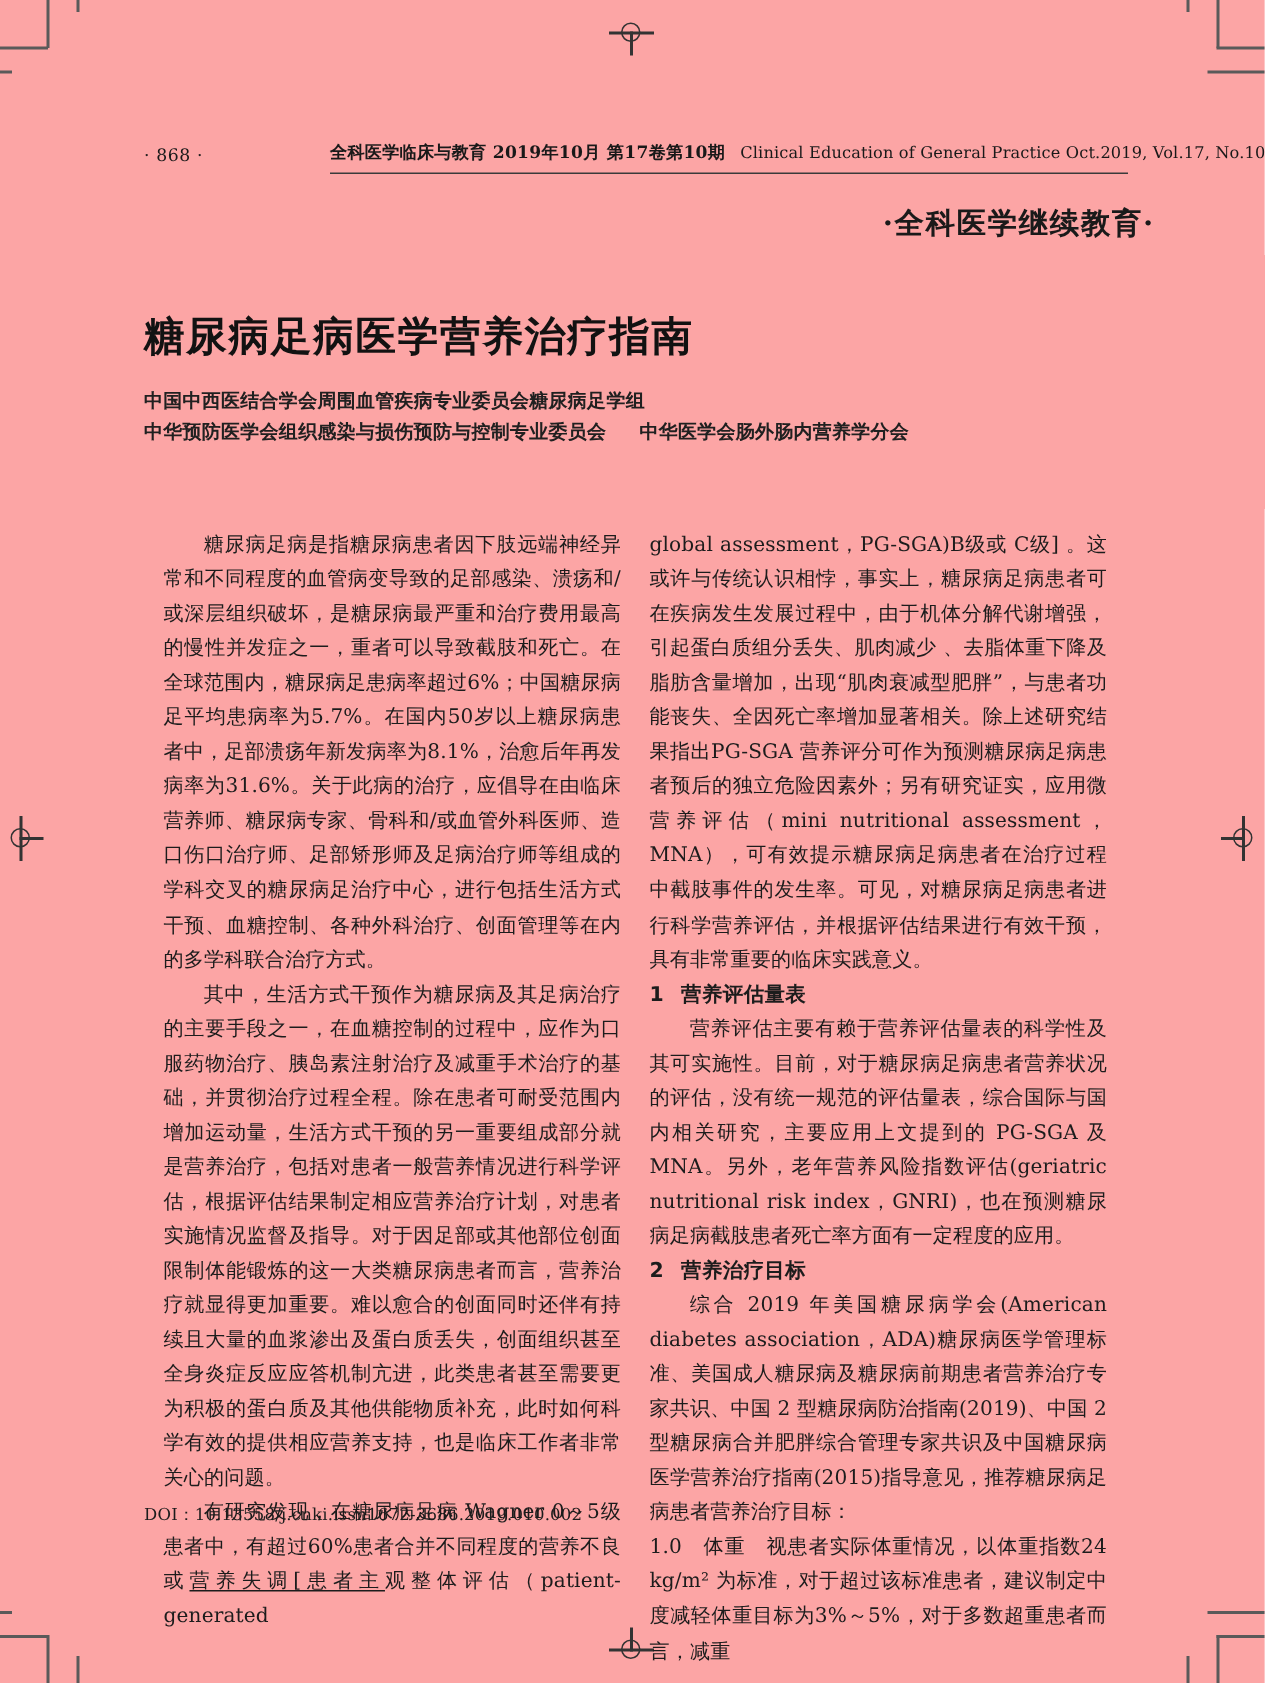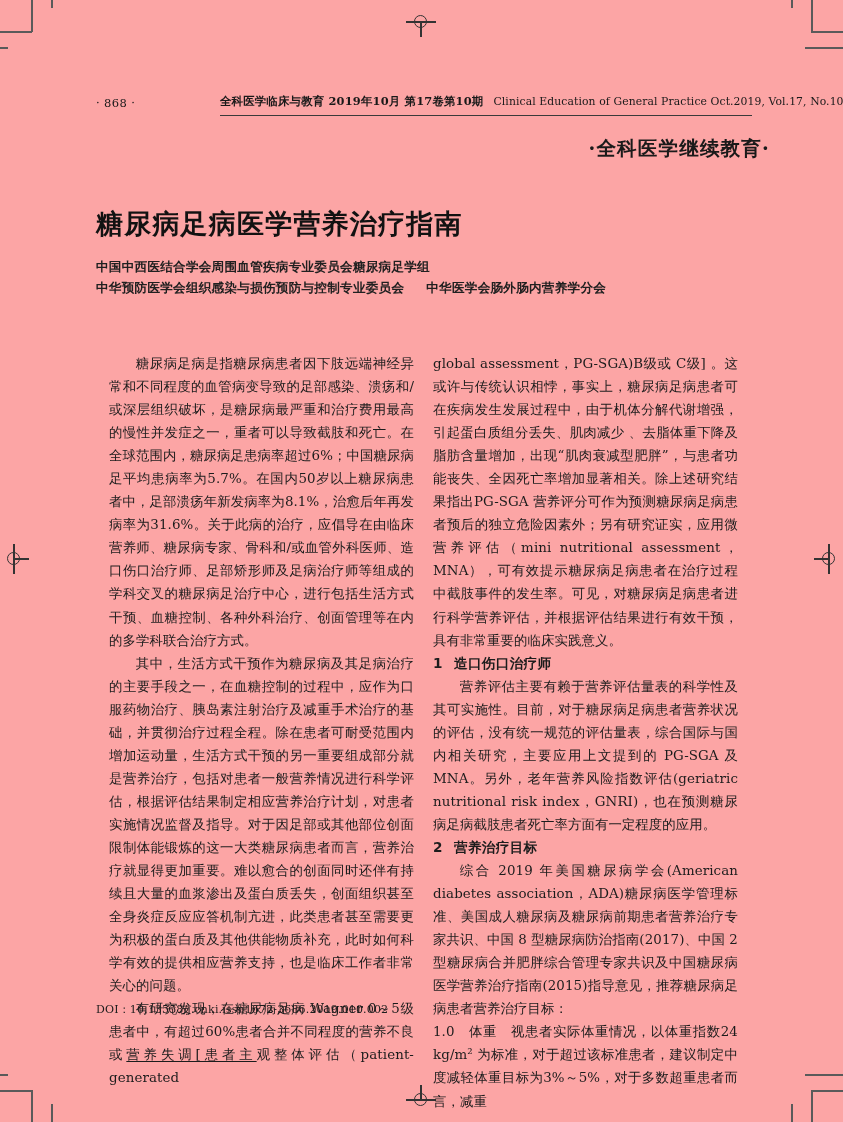--- a/index.html
+++ b/index.html
@@ -262,24 +262,24 @@
   <div id="body">
 
     <div class="col left">
       <p>糖尿病足病是指糖尿病患者因下肢远端神经异常和不同程度的血管病变导致的足部感染、溃疡和/或深层组织破坏，是糖尿病最严重和治疗费用最高的慢性并发症之一，重者可以导致截肢和死亡。在全球范围内，糖尿病足患病率超过6%；中国糖尿病足平均患病率为5.7%。在国内50岁以上糖尿病患者中，足部溃疡年新发病率为8.1%，治愈后年再发病率为31.6%。关于此病的治疗，应倡导在由临床营养师、糖尿病专家、骨科和/或血管外科医师、造口伤口治疗师、足部矫形师及足病治疗师等组成的学科交叉的糖尿病足治疗中心，进行包括生活方式干预、血糖控制、各种外科治疗、创面管理等在内的多学科联合治疗方式。</p>
       <p>其中，生活方式干预作为糖尿病及其足病治疗的主要手段之一，在血糖控制的过程中，应作为口服药物治疗、胰岛素注射治疗及减重手术治疗的基础，并贯彻治疗过程全程。除在患者可耐受范围内增加运动量，生活方式干预的另一重要组成部分就是营养治疗，包括对患者一般营养情况进行科学评估，根据评估结果制定相应营养治疗计划，对患者实施情况监督及指导。对于因足部或其他部位创面限制体能锻炼的这一大类糖尿病患者而言，营养治疗就显得更加重要。难以愈合的创面同时还伴有持续且大量的血浆渗出及蛋白质丢失，创面组织甚至全身炎症反应应答机制亢进，此类患者甚至需要更为积极的蛋白质及其他供能物质补充，此时如何科学有效的提供相应营养支持，也是临床工作者非常关心的问题。</p>
       <p><span>有研究发现，在糖尿病足病 Wagner 0～5级患者中，有超过60%患者合并不同程度的营养不良或</span><span class="underline">营养失调[患者主</span><span>观整体评估（patient-generated</span></p>
     </div>
 
     <div class="col right">
       <p class="noindent">global assessment，PG-SGA)B级或 C级] 。这或许与传统认识相悖，事实上，糖尿病足病患者可在疾病发生发展过程中，由于机体分解代谢增强，引起蛋白质组分丢失、肌肉减少 、去脂体重下降及脂肪含量增加，出现“肌肉衰减型肥胖”，与患者功能丧失、全因死亡率增加显著相关。除上述研究结果指出PG-SGA 营养评分可作为预测糖尿病足病患者预后的独立危险因素外；另有研究证实，应用微营养评估（mini nutritional assessment，MNA），可有效提示糖尿病足病患者在治疗过程中截肢事件的发生率。可见，对糖尿病足病患者进行科学营养评估，并根据评估结果进行有效干预，具有非常重要的临床实践意义。</p>
-      <h2><span class="num">1</span><span>造口伤口治疗师</span></h2>
+      <h2><span class="num">1</span><span>营养评估量表</span></h2>
       <p>营养评估主要有赖于营养评估量表的科学性及其可实施性。目前，对于糖尿病足病患者营养状况的评估，没有统一规范的评估量表，综合国际与国内相关研究，主要应用上文提到的 PG-SGA 及MNA。另外，老年营养风险指数评估(geriatric nutritional risk index，GNRI)，也在预测糖尿病足病截肢患者死亡率方面有一定程度的应用。</p>
       <h2><span class="num">2</span><span>营养治疗目标</span></h2>
-      <p>综合 2019 年美国糖尿病学会(American diabetes association，ADA)糖尿病医学管理标准、美国成人糖尿病及糖尿病前期患者营养治疗专家共识、中国 8 型糖尿病防治指南(2017)、中国 2 型糖尿病合并肥胖综合管理专家共识及中国糖尿病医学营养治疗指南(2015)指导意见，推荐糖尿病足病患者营养治疗目标：</p>
+      <p>综合 2019 年美国糖尿病学会(American diabetes association，ADA)糖尿病医学管理标准、美国成人糖尿病及糖尿病前期患者营养治疗专家共识、中国 2 型糖尿病防治指南(2019)、中国 2 型糖尿病合并肥胖综合管理专家共识及中国糖尿病医学营养治疗指南(2015)指导意见，推荐糖尿病足病患者营养治疗目标：</p>
       <p class="noindent">1.0　体重　视患者实际体重情况，以体重指数24 kg/m² 为标准，对于超过该标准患者，建议制定中度减轻体重目标为3%～5%，对于多数超重患者而言，减重</p>
     </div>
 
   </div>
 
   <div id="doi">DOI：10.13558/j.cnki.issn1672-3686.2019.010.002</div>
 
 </div>
 
 </body></html>

